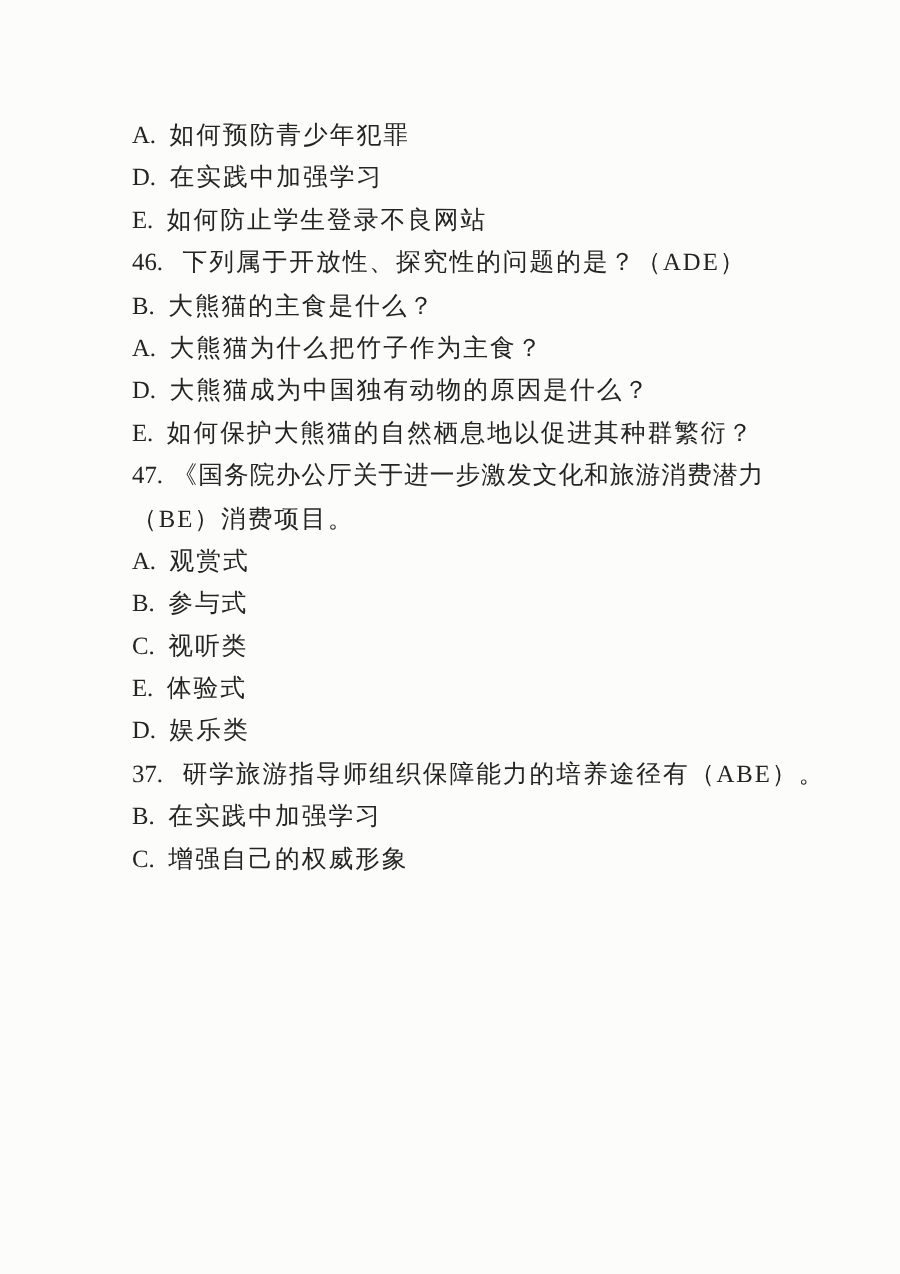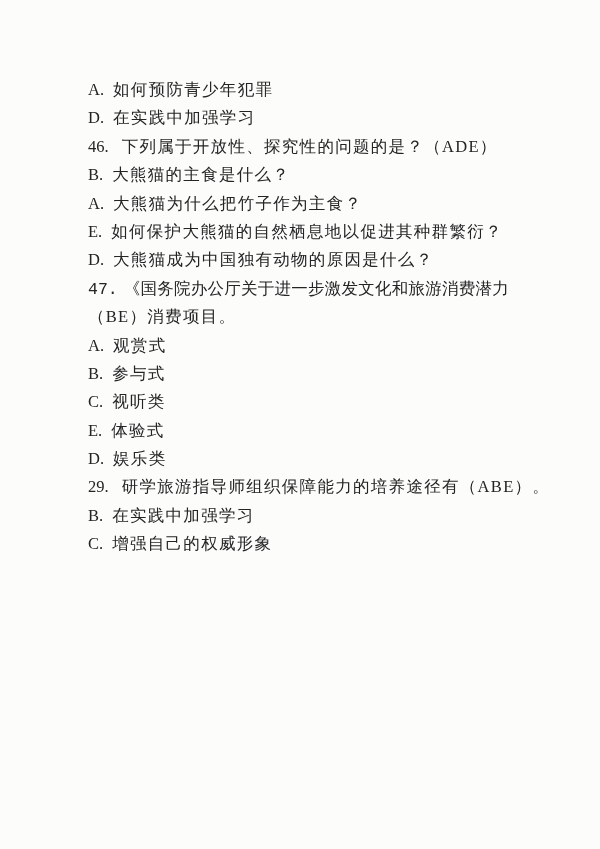--- a/index.html
+++ b/index.html
@@ -48,49 +48,52 @@
   .opt-label {
     display: inline-block;
     margin-right: 9px;
     letter-spacing: 0;
   }
   .q-num {
     display: inline-block;
     margin-right: 13px;
     letter-spacing: 0;
   }
-  .jline .q-num { margin-right: 6px; font-family: Liberation Mono, monospace; }
+  .jline .q-num { margin-right: 6px; }
 </style>
 </head>
 <body>
 
 <div class="page">
   <div class="content">
 
     <div class="line">
       <span class="opt-label">A.</span><span>如何预防青少年犯罪</span>
     </div>
     <div class="line">
       <span class="opt-label">D.</span><span>在实践中加强学习</span>
     </div>
+    <div class="line">
+      <span class="opt-label">E.</span><span>如何防止学生登录不良网站</span>
+    </div>
 
     <div class="line">
       <span class="q-num">46.</span><span>下列属于开放性、探究性的问题的是？（ADE）</span>
     </div>
     <div class="line">
       <span class="opt-label">B.</span><span>大熊猫的主食是什么？</span>
     </div>
     <div class="line">
       <span class="opt-label">A.</span><span>大熊猫为什么把竹子作为主食？</span>
     </div>
     <div class="line">
-      <span class="opt-label">E.</span><span>如何保护大熊猫的自然栖息地以促进其种群繁衍？</span>
+      <span class="opt-label">D.</span><span>大熊猫成为中国独有动物的原因是什么？</span>
     </div>
     <div class="line">
-      <span class="opt-label">D.</span><span>大熊猫成为中国独有动物的原因是什么？</span>
+      <span class="opt-label">E.</span><span>如何保护大熊猫的自然栖息地以促进其种群繁衍？</span>
     </div>
 
     <div class="jline">
       <span class="q-num">47.</span><span>《国务院办公厅关于进一步激发文化和旅游消费潜力</span>
     </div>
     <div class="jline last">
       <span>（BE）消费项目。</span>
     </div>
     <div class="line">
       <span class="opt-label">A.</span><span>观赏式</span>
@@ -102,21 +105,21 @@
       <span class="opt-label">C.</span><span>视听类</span>
     </div>
     <div class="line">
       <span class="opt-label">E.</span><span>体验式</span>
     </div>
     <div class="line">
       <span class="opt-label">D.</span><span>娱乐类</span>
     </div>
 
     <div class="line">
-      <span class="q-num">29.</span><span>研学旅游指导师组织保障能力的培养途径有（ABE）。</span>
+      <span class="q-num">37.</span><span>研学旅游指导师组织保障能力的培养途径有（ABE）。</span>
     </div>
     <div class="line">
       <span class="opt-label">B.</span><span>在实践中加强学习</span>
     </div>
     <div class="line">
       <span class="opt-label">C.</span><span>增强自己的权威形象</span>
     </div>
 
   </div>
 </div>

